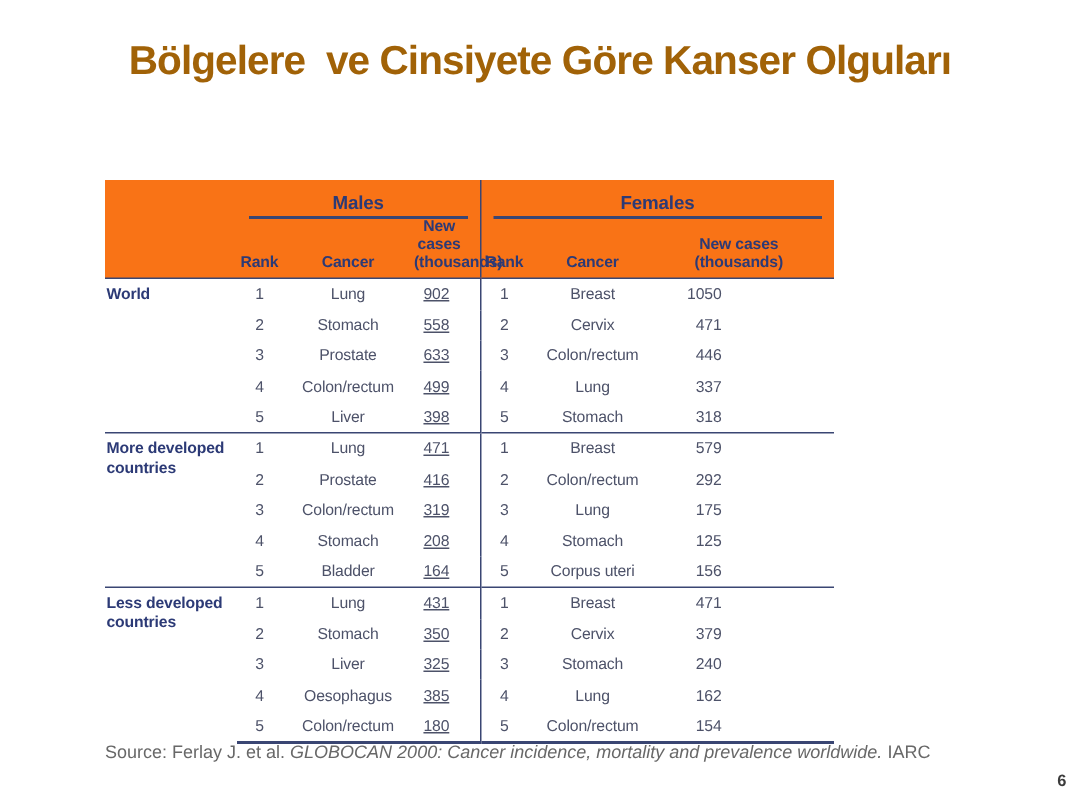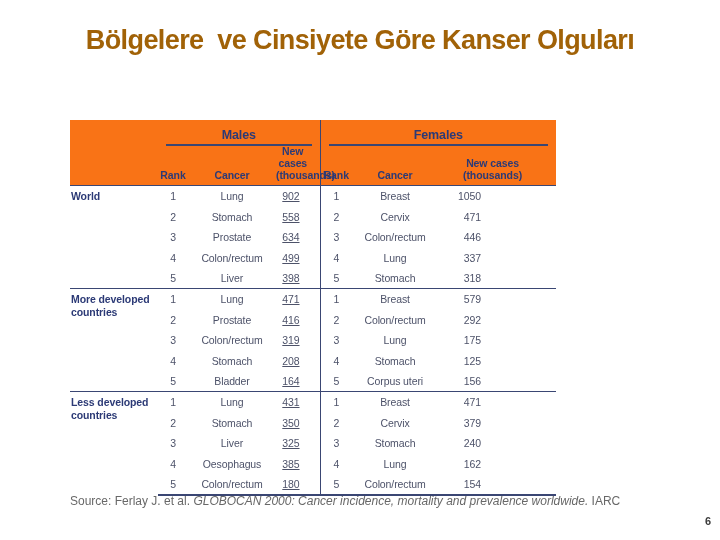--- a/index.html
+++ b/index.html
@@ -155,21 +155,21 @@
       <td>Stomach</td>
       <td class="vl m">558</td>
       <td class="divider">2</td>
       <td>Cervix</td>
       <td class="vl f">471</td>
       <td></td>
     </tr>
     <tr>
       <td>3</td>
       <td>Prostate</td>
-      <td class="vl m">634</td>
+      <td class="vl m">633</td>
       <td class="divider">3</td>
       <td>Colon/rectum</td>
       <td class="vl f">446</td>
       <td></td>
     </tr>
     <tr>
       <td>4</td>
       <td>Colon/rectum</td>
       <td class="vl m">499</td>
       <td class="divider">4</td>

